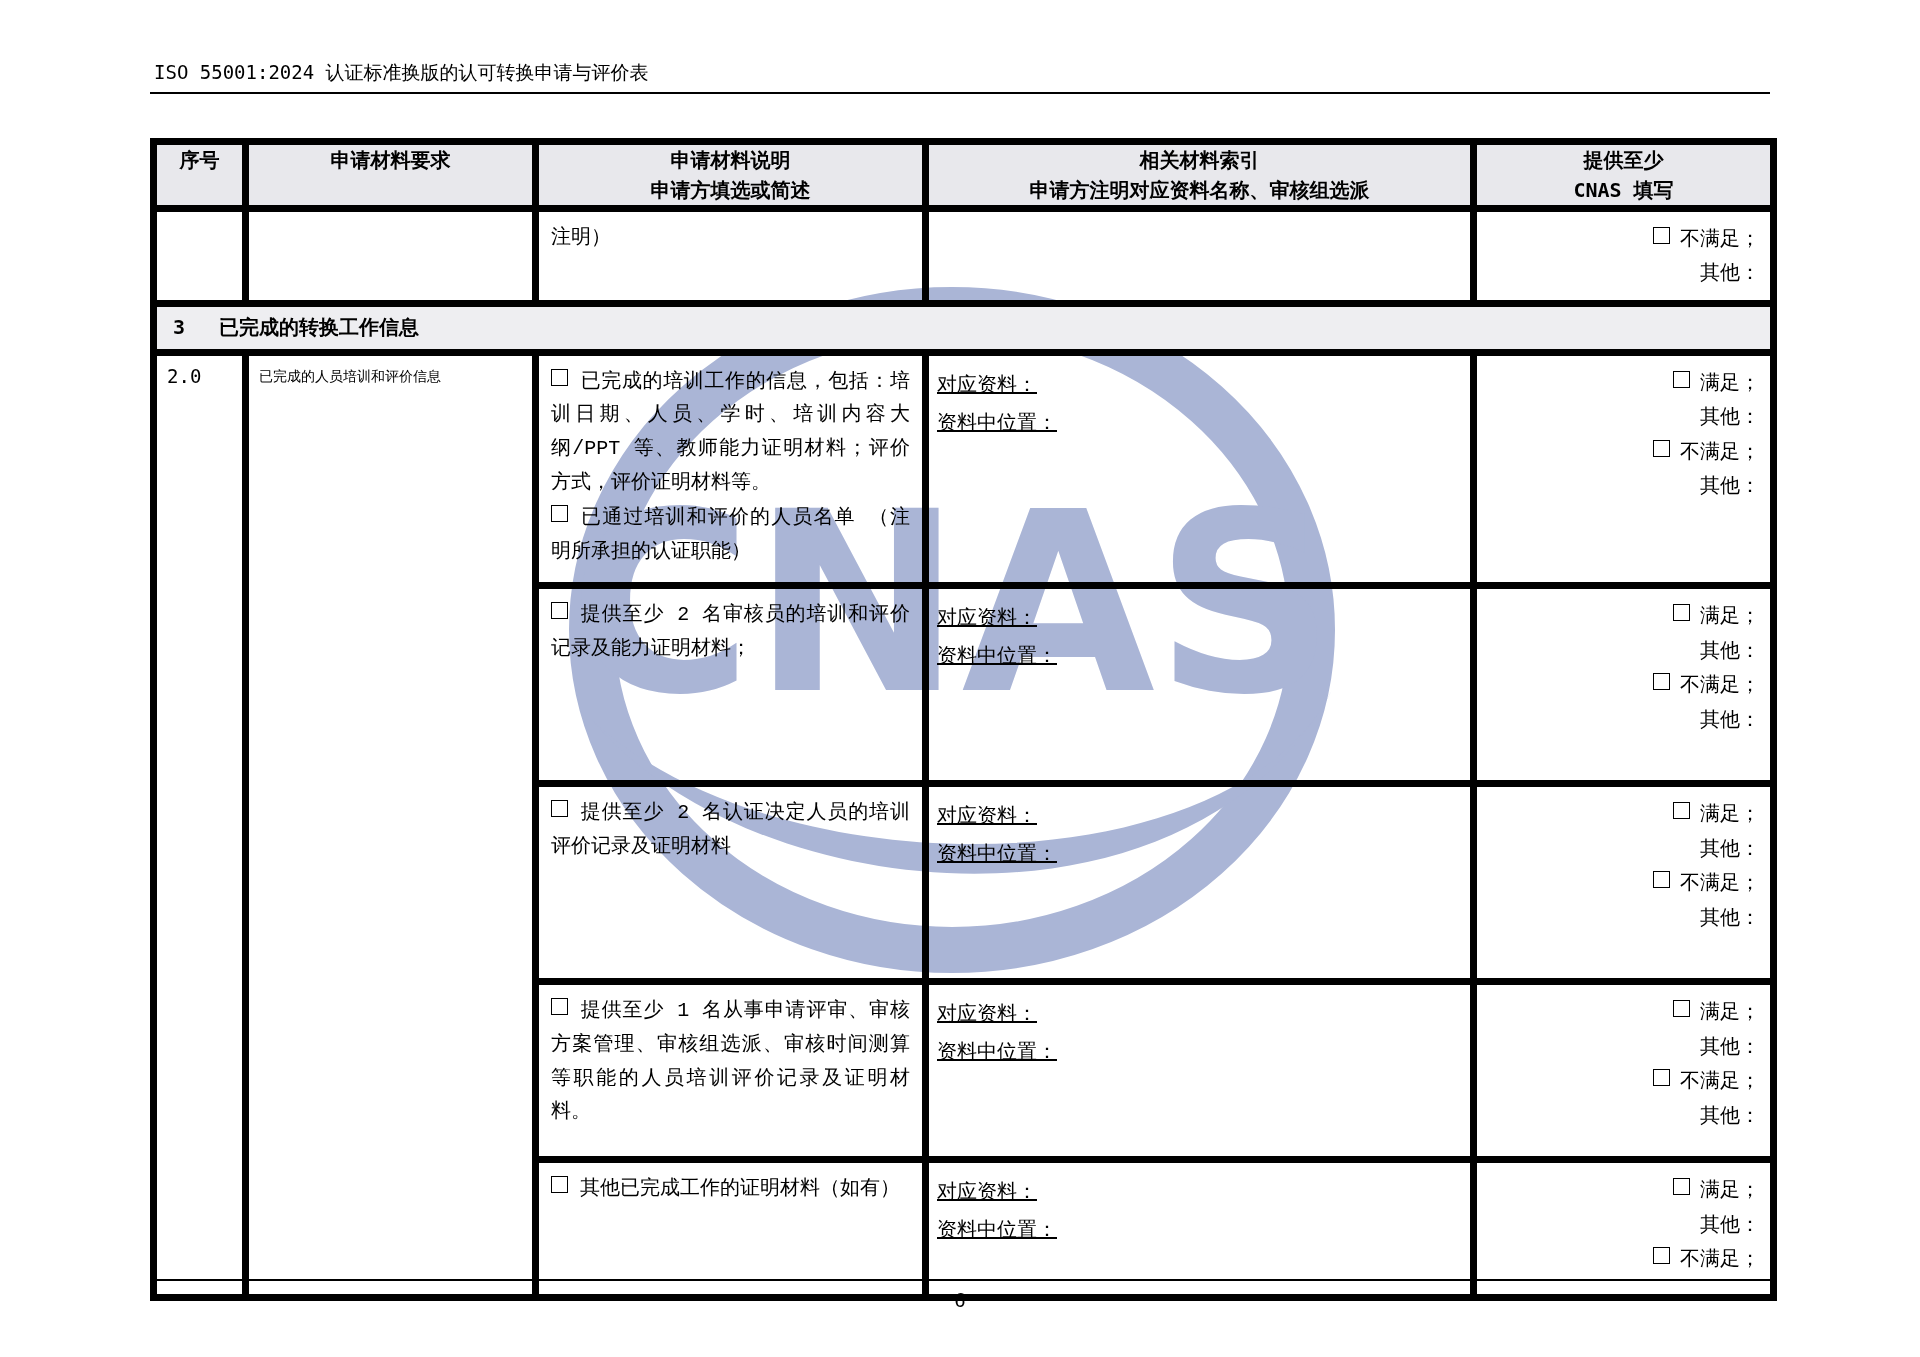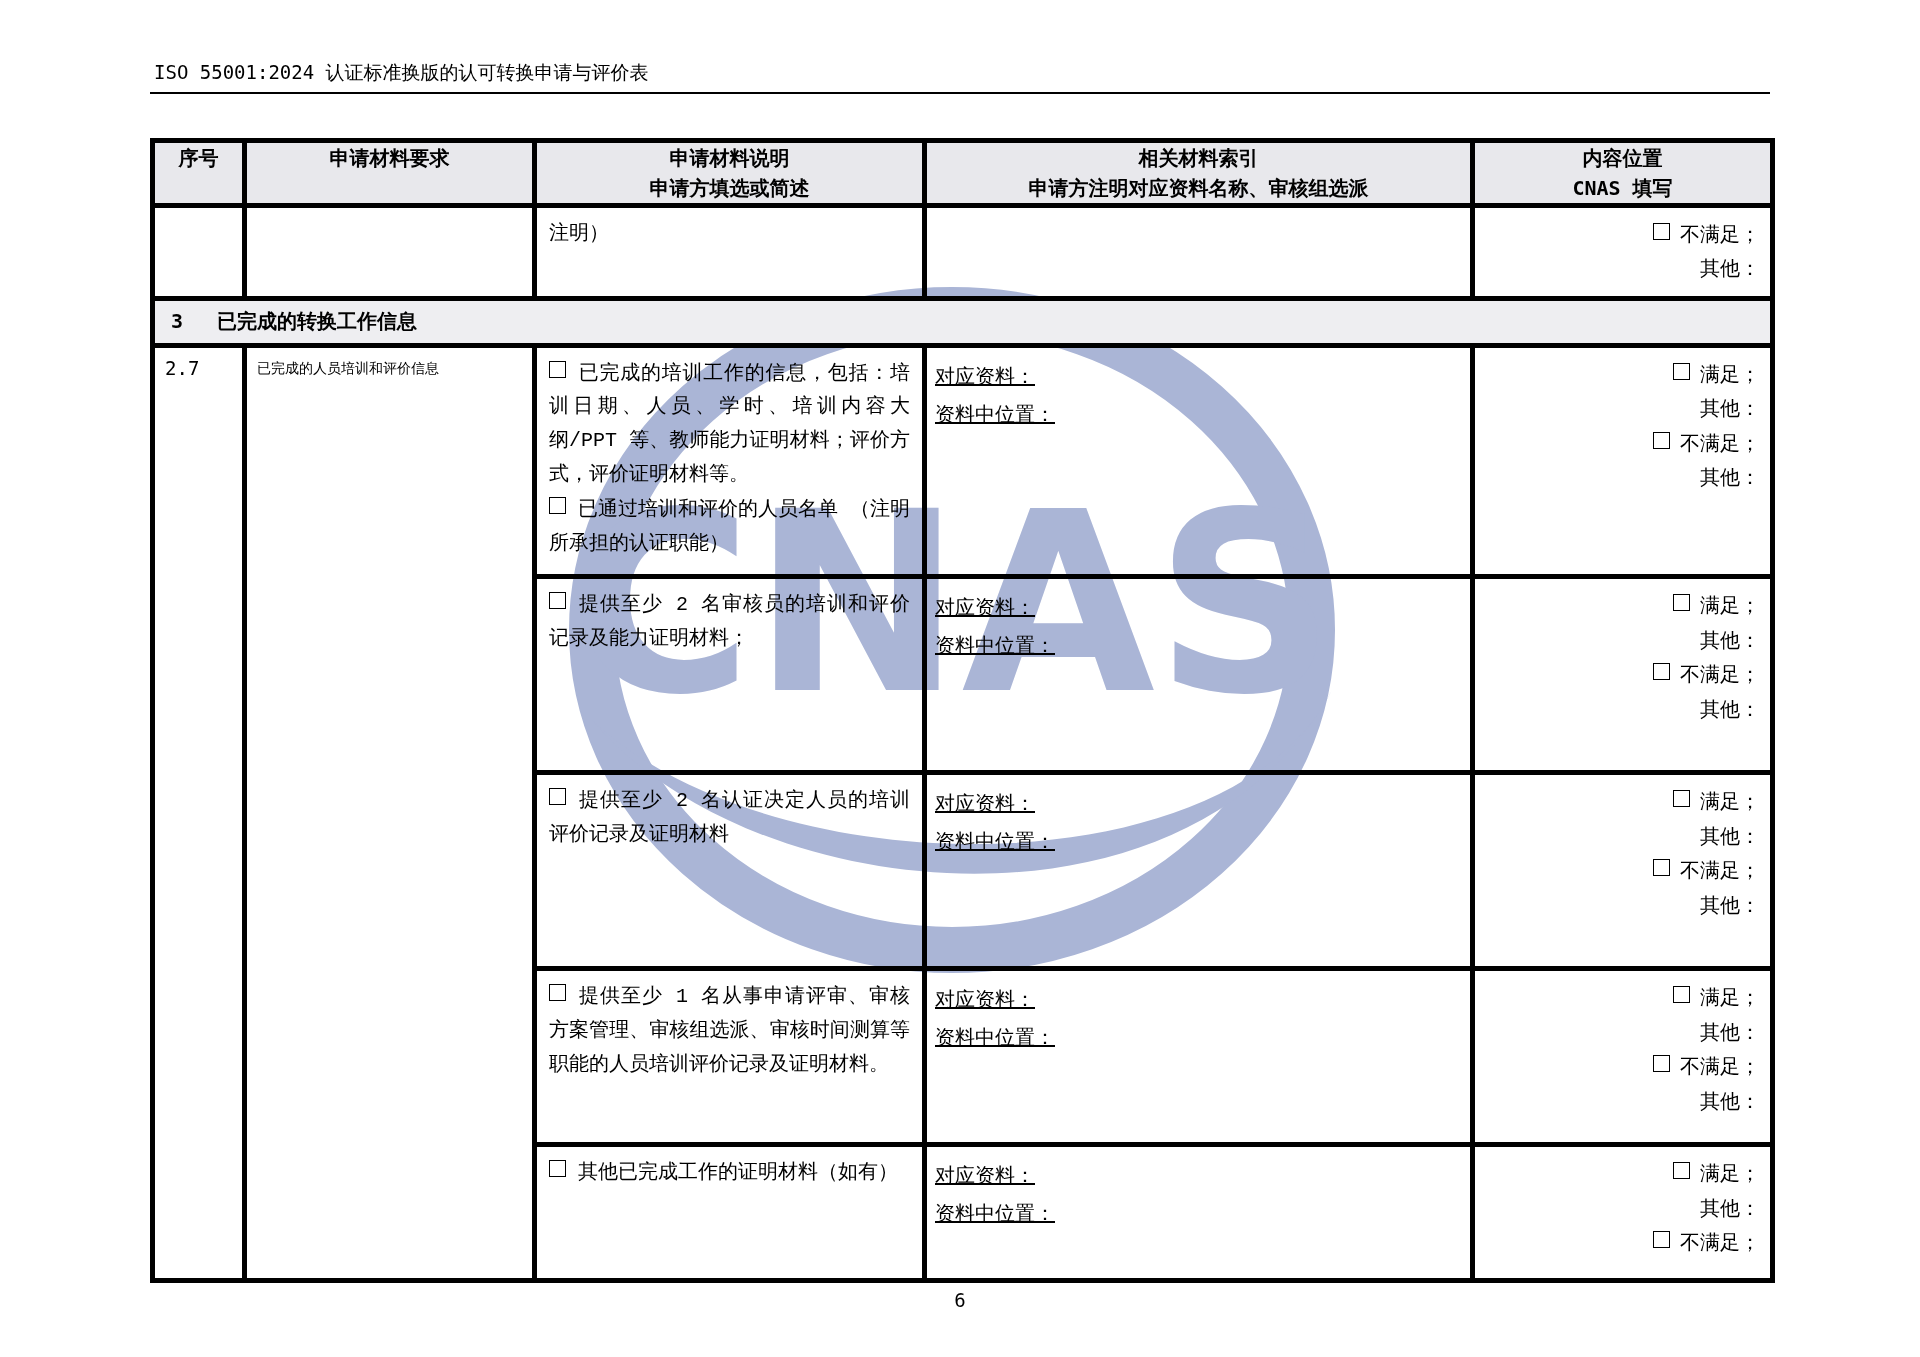--- a/index.html
+++ b/index.html
@@ -61,21 +61,21 @@
     margin: 44px auto 0 auto;
     width: 1620px;
   }
   table.form {
     border-collapse: collapse;
     width: 1620px;
     table-layout: fixed;
     background: transparent;
   }
   table.form td, table.form th {
-    border: 5px solid #000000;
+    border: 7px solid #000000;
     vertical-align: top;
     padding: 0;
     background: transparent;
   }
   .c0 { width: 92px; }
   .c1 { width: 290px; }
   .c2 { width: 390px; }
   .c3 { width: 548px; }
   .c4 { width: 300px; }
 
@@ -217,21 +217,21 @@
           </td>
           <td>
             <span class="sub">申请材料说明</span>
             <span class="sub">申请方填选或简述</span>
           </td>
           <td>
             <span class="sub">相关材料索引</span>
             <span class="sub">申请方注明对应资料名称、审核组选派</span>
           </td>
           <td>
-            <span class="sub">内容位置</span>
+            <span class="sub">提供至少</span>
             <span class="sub mono">CNAS 填写</span>
           </td>
         </tr>
       </thead>
       <tbody>
 
         <tr>
           <td class="shade">
             <div class="idx"></div>
           </td>
@@ -258,21 +258,21 @@
           <td colspan="5">
             <div class="inner">
               <span class="sec-no">3</span>
               <span>已完成的转换工作信息</span>
             </div>
           </td>
         </tr>
 
         <tr>
           <td class="shade" rowspan="5">
-            <div class="idx">2.7</div>
+            <div class="idx">2.0</div>
           </td>
           <td class="shade" rowspan="5">
             <div class="req">已完成的人员培训和评价信息</div>
           </td>
           <td>
             <div class="desc">
               <p>
                 <span class="box inline-gap"></span><span>已完成的培训工作的信息，包括：培训日期、人员、学时、培训内容大纲/PPT 等、教师能力证明材料；评价方式，评价证明材料等。</span>
               </p>
               <p>

